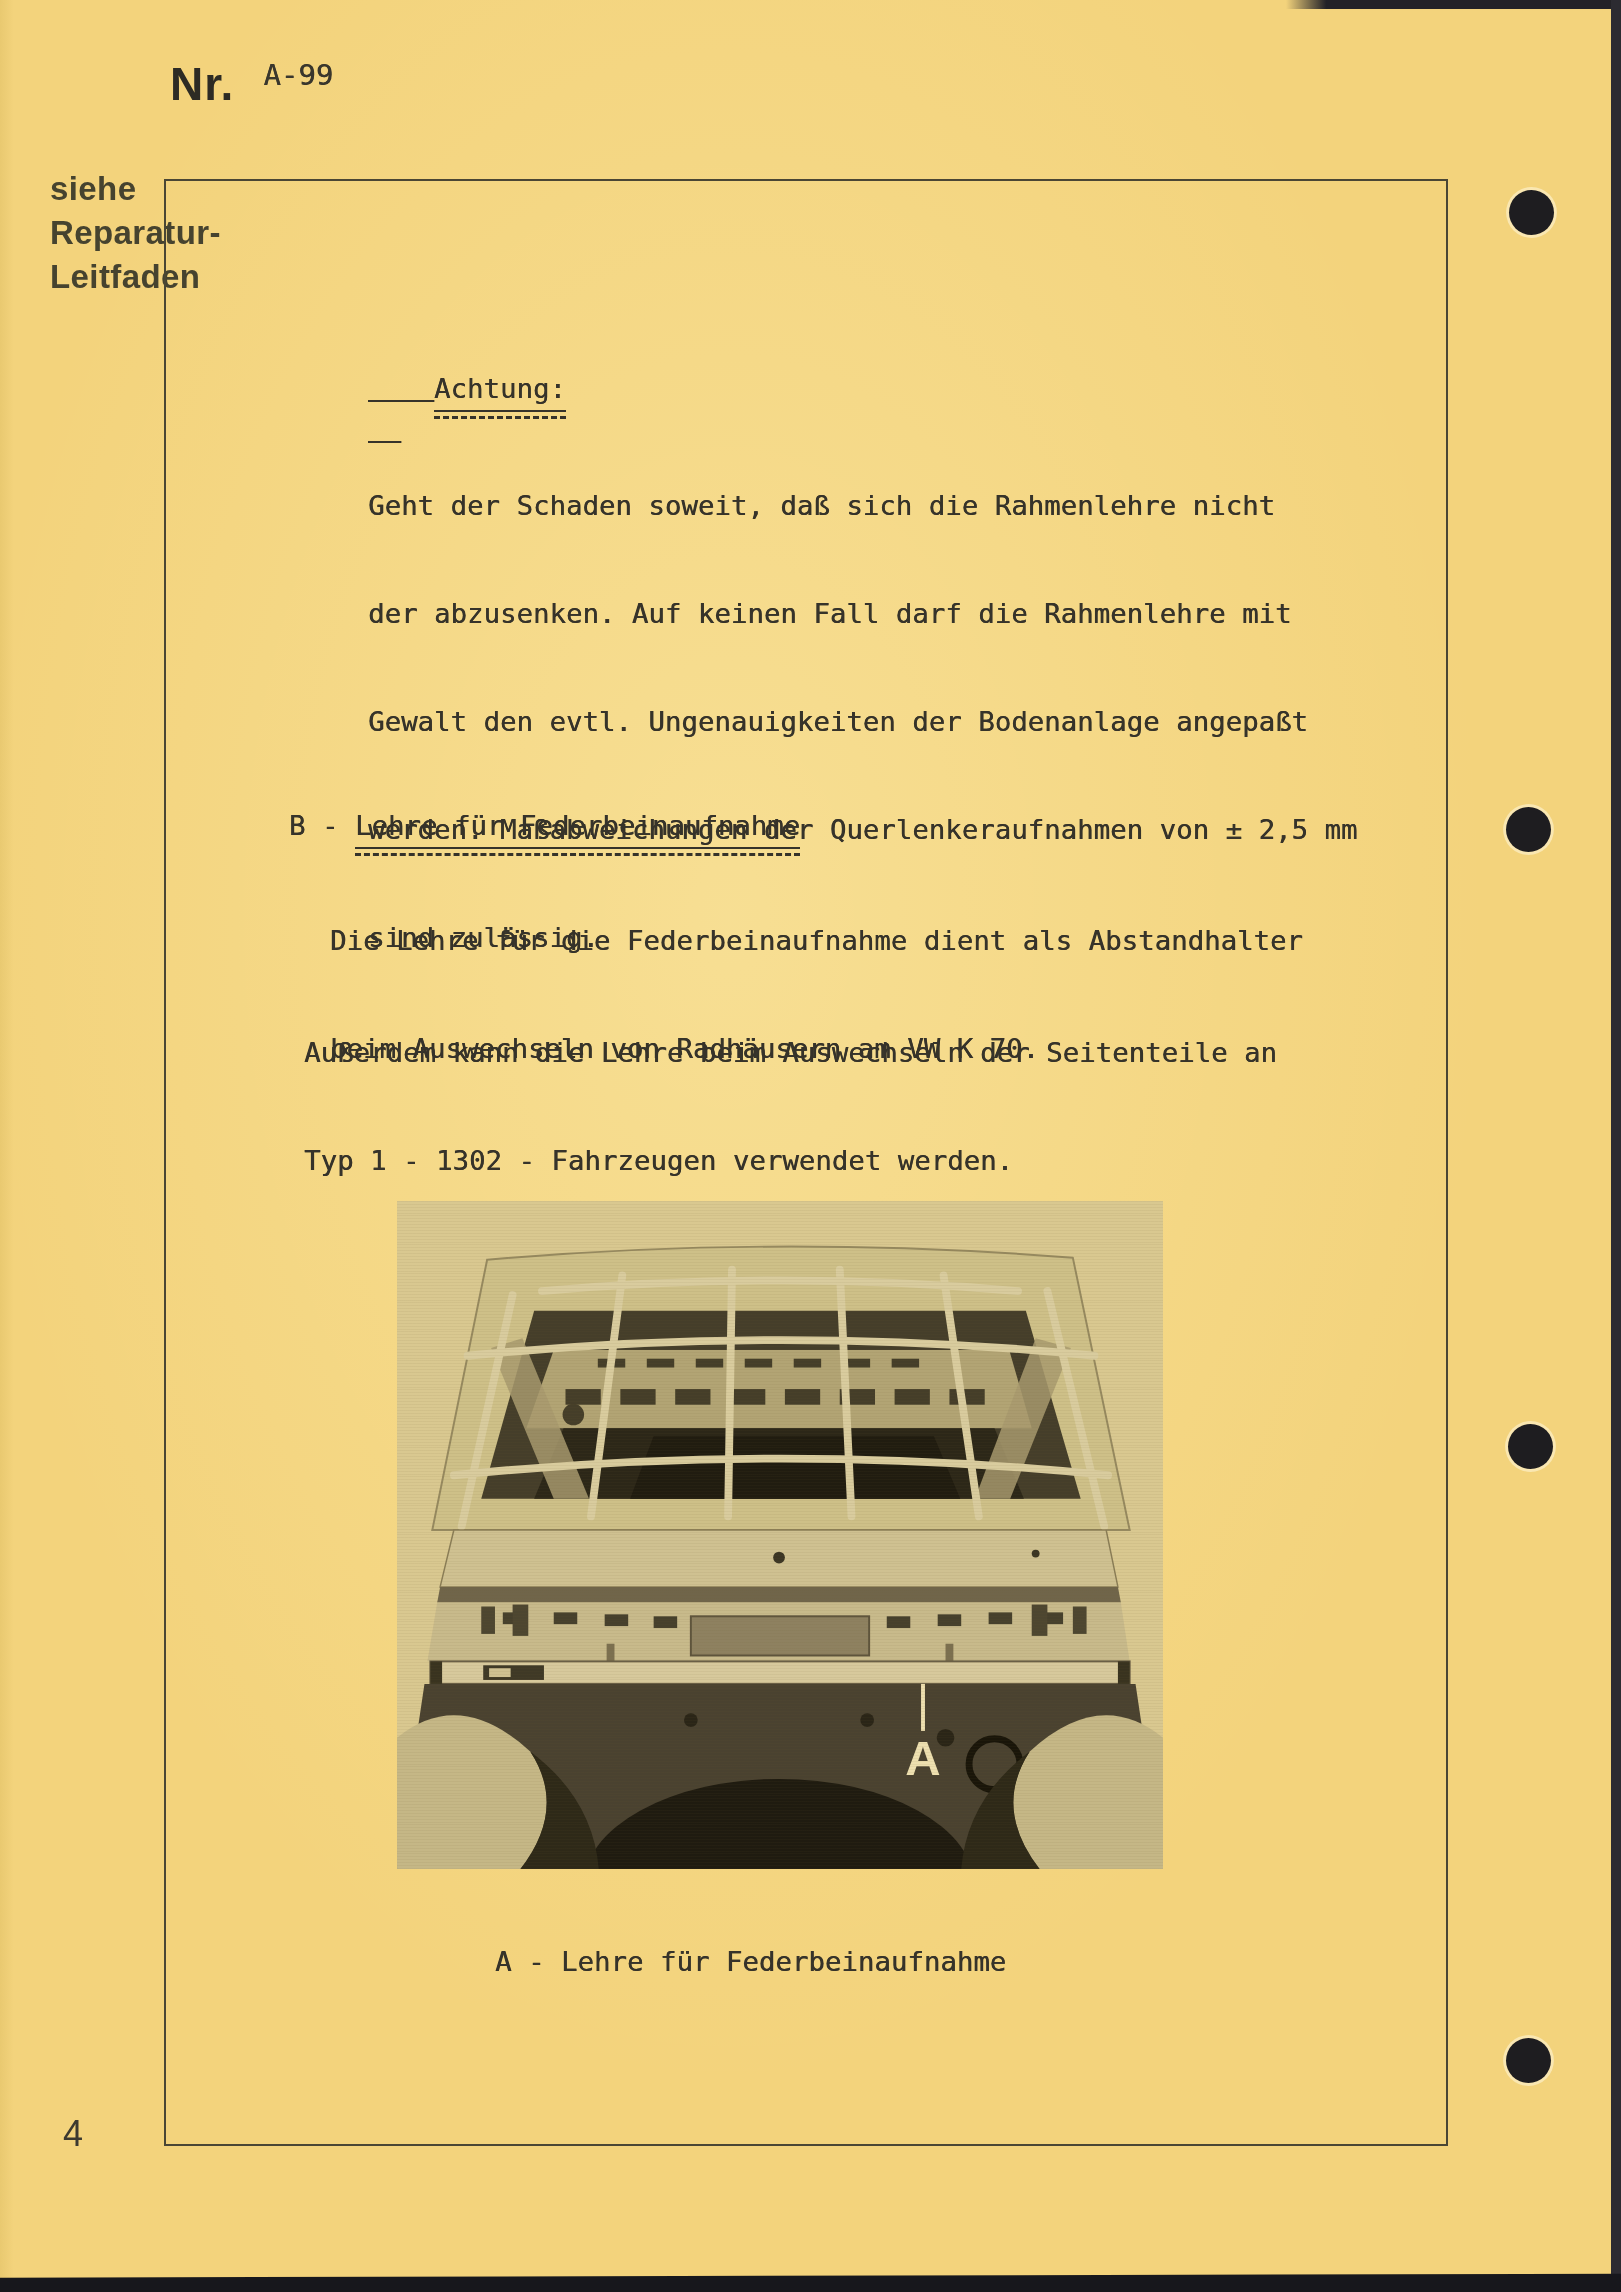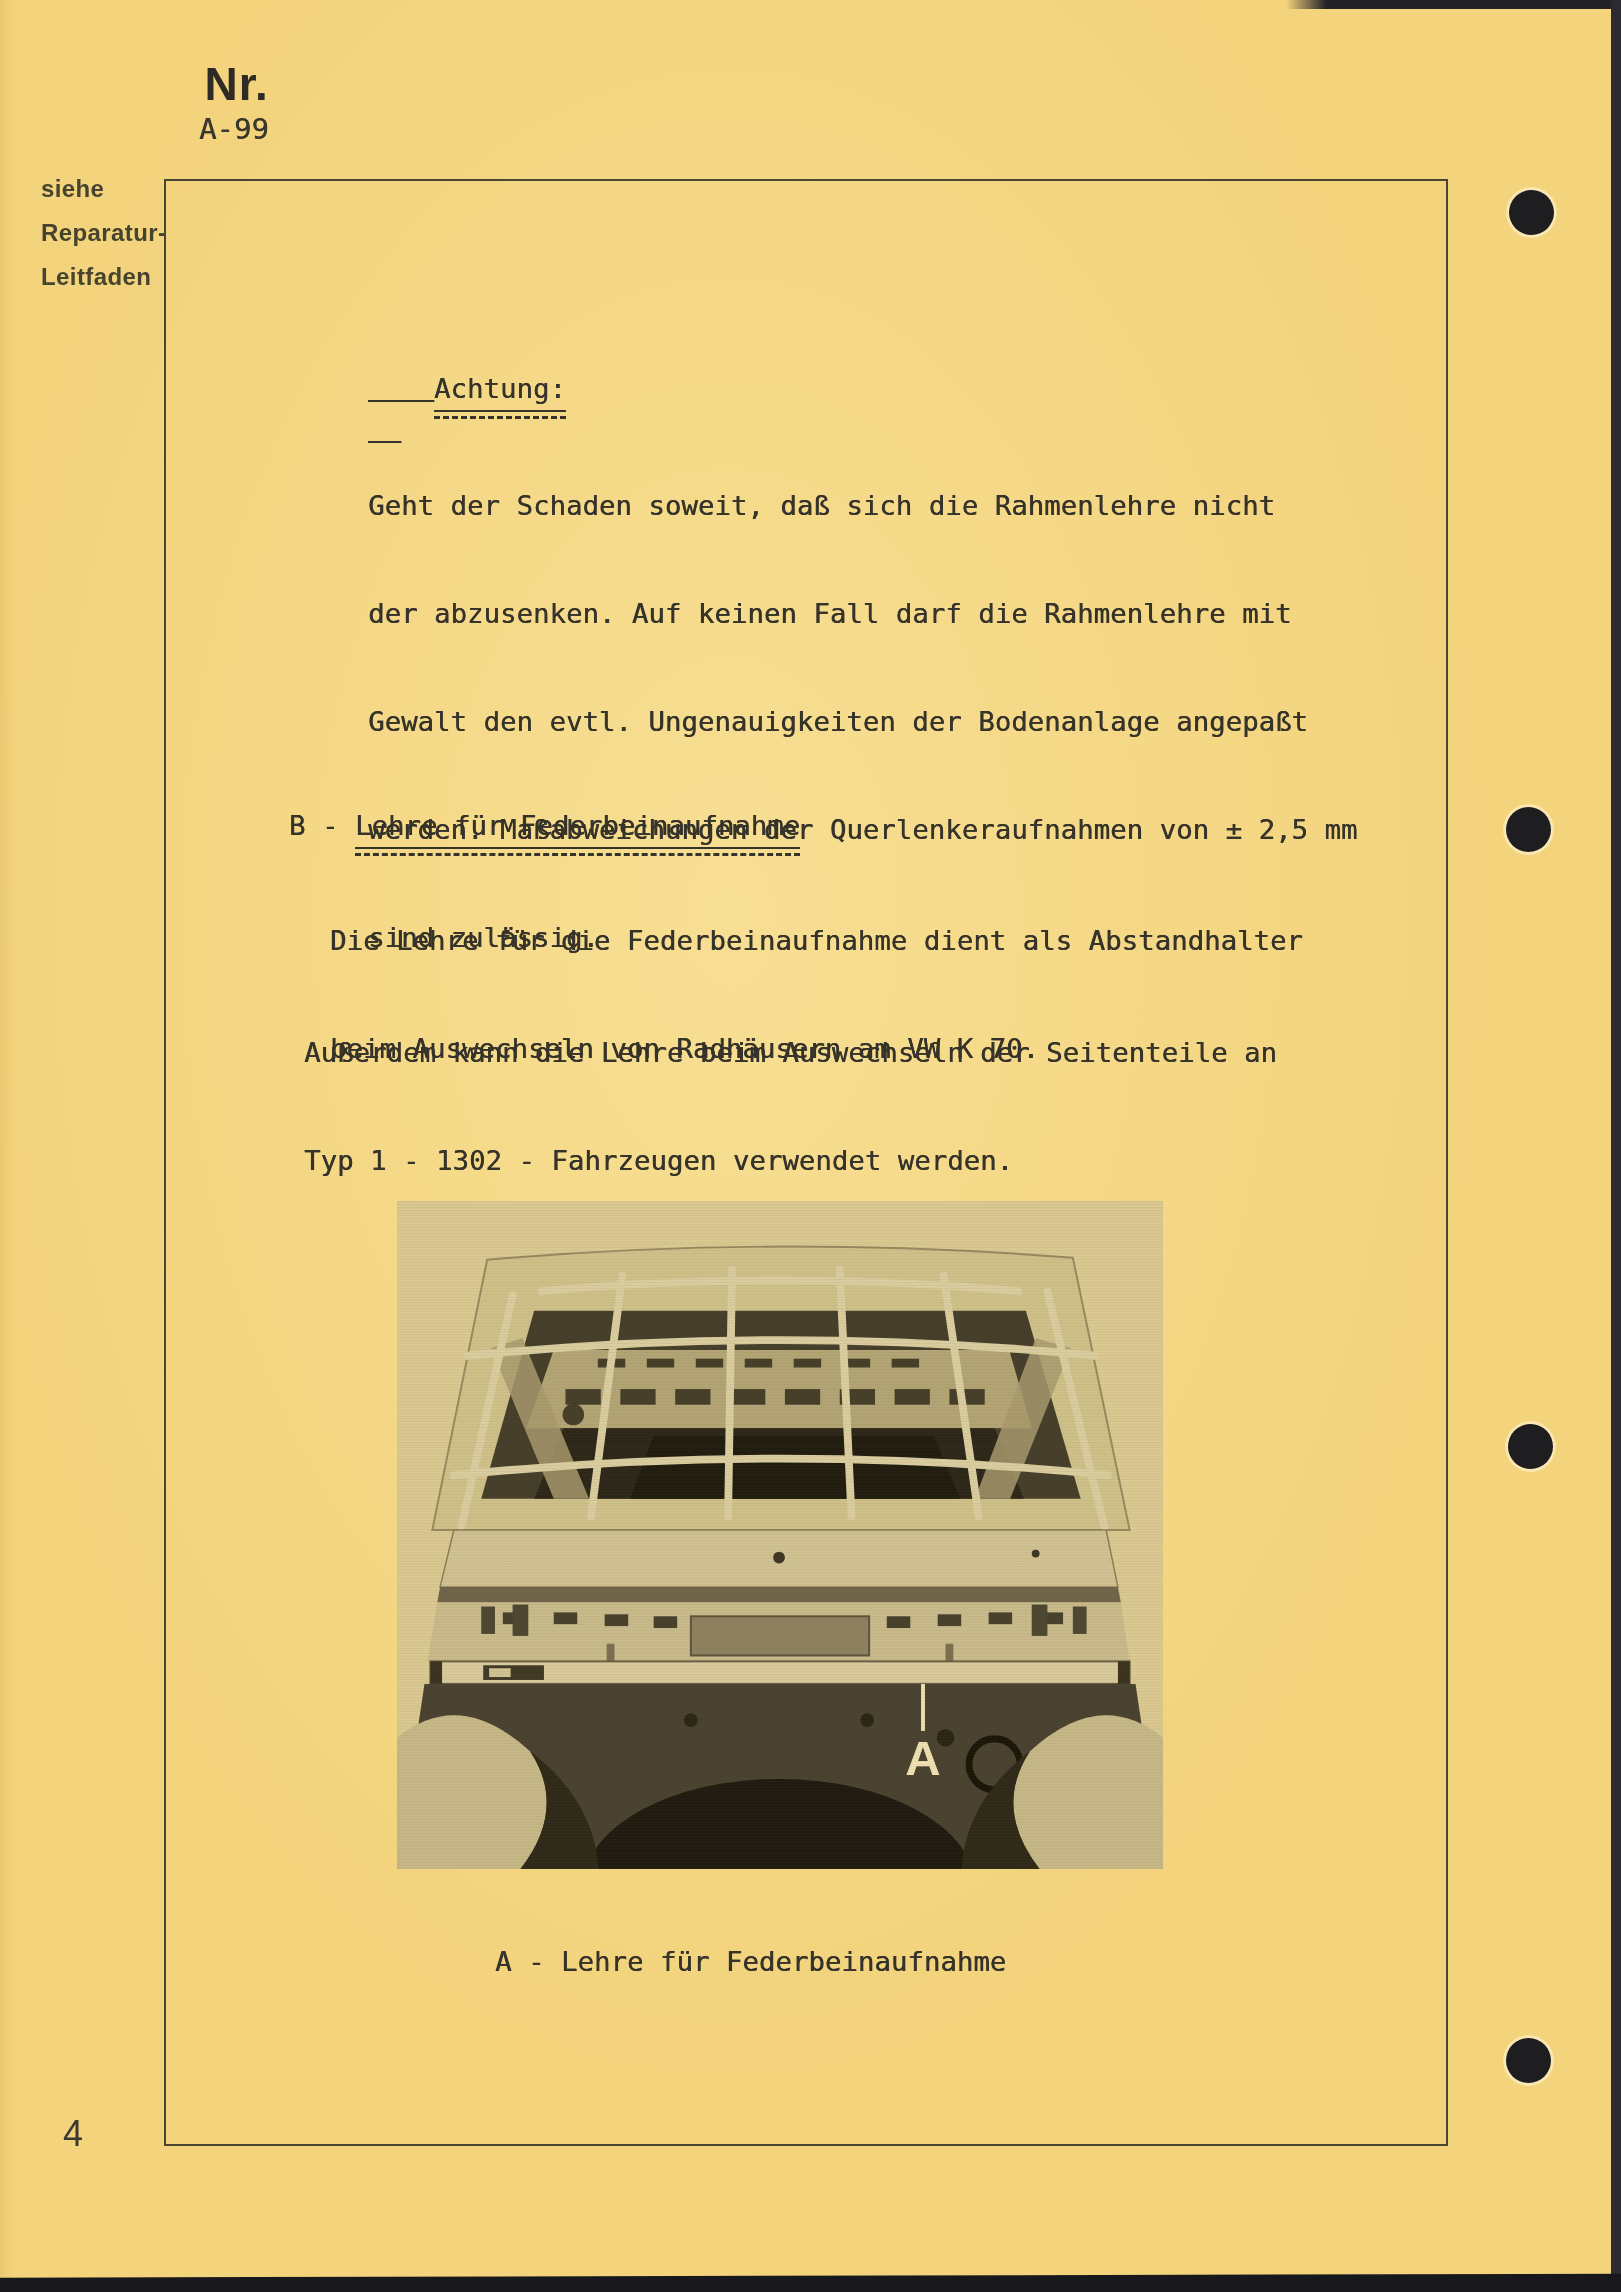--- a/index.html
+++ b/index.html
@@ -16,25 +16,25 @@
   }
   .abs{position:absolute;}
   
   .artifact{background:#1d1c21;}
   .artifact-top{left:1286px;top:0;width:335px;height:8.8px;background:linear-gradient(to left,#232227 88%,rgba(35,34,39,0));}
   .artifact-right{left:1611px;top:0;width:9.8px;height:2293px;background:#2c2b31;}
   .artifact-bottom{left:0;top:2272px;width:1621px;height:20.6px;background:#17171c;clip-path:polygon(0 28%,100% 8%,100% 100%,0 100%);}
   
   .punch{width:45px;height:45px;border-radius:50%;background:#1e1d20;box-shadow:0 0 0 2.9px rgba(255,248,220,0.55);}
   
-  .hdr{left:170px;top:57px;display:flex;align-items:flex-end;flex-direction:column;}
+  .hdr{left:170px;top:57px;display:flex;align-items:flex-start;}
   .hdr .nr{font-family:"Liberation Sans",sans-serif;font-weight:bold;font-size:46px;color:#2d2b24;letter-spacing:1px;}
   .hdr .code{font-size:29px;margin-left:29px;font-weight:normal;color:#3a372d;text-shadow:0.4px 0 0 currentColor;}
   
-  .margin-note{left:41px;top:167px;font-family:"Liberation Sans",sans-serif;font-weight:bold;font-size:24px;line-height:44px;color:#46432f;letter-spacing:0.4px;}
+  .margin-note{left:50px;top:167px;font-family:"Liberation Sans",sans-serif;font-weight:bold;font-size:33px;line-height:44px;color:#46432f;letter-spacing:0.4px;}
   
   .frame{left:164px;top:179px;width:1280px;height:1963px;border:2px solid #4a4634;}
   
   .tw{font-size:27.4px;line-height:36px;white-space:pre;text-shadow:0.4px 0 0 currentColor;color:#36332a;}
   .heading-underline{display:inline-block;position:relative;border-bottom:2px solid #36332a;padding-bottom:2.9px;}
   .heading-underline::after{
     content:"";position:absolute;left:0;right:0;bottom:-8.8px;
     border-bottom:3.9px dashed #36332a;
   }
   

